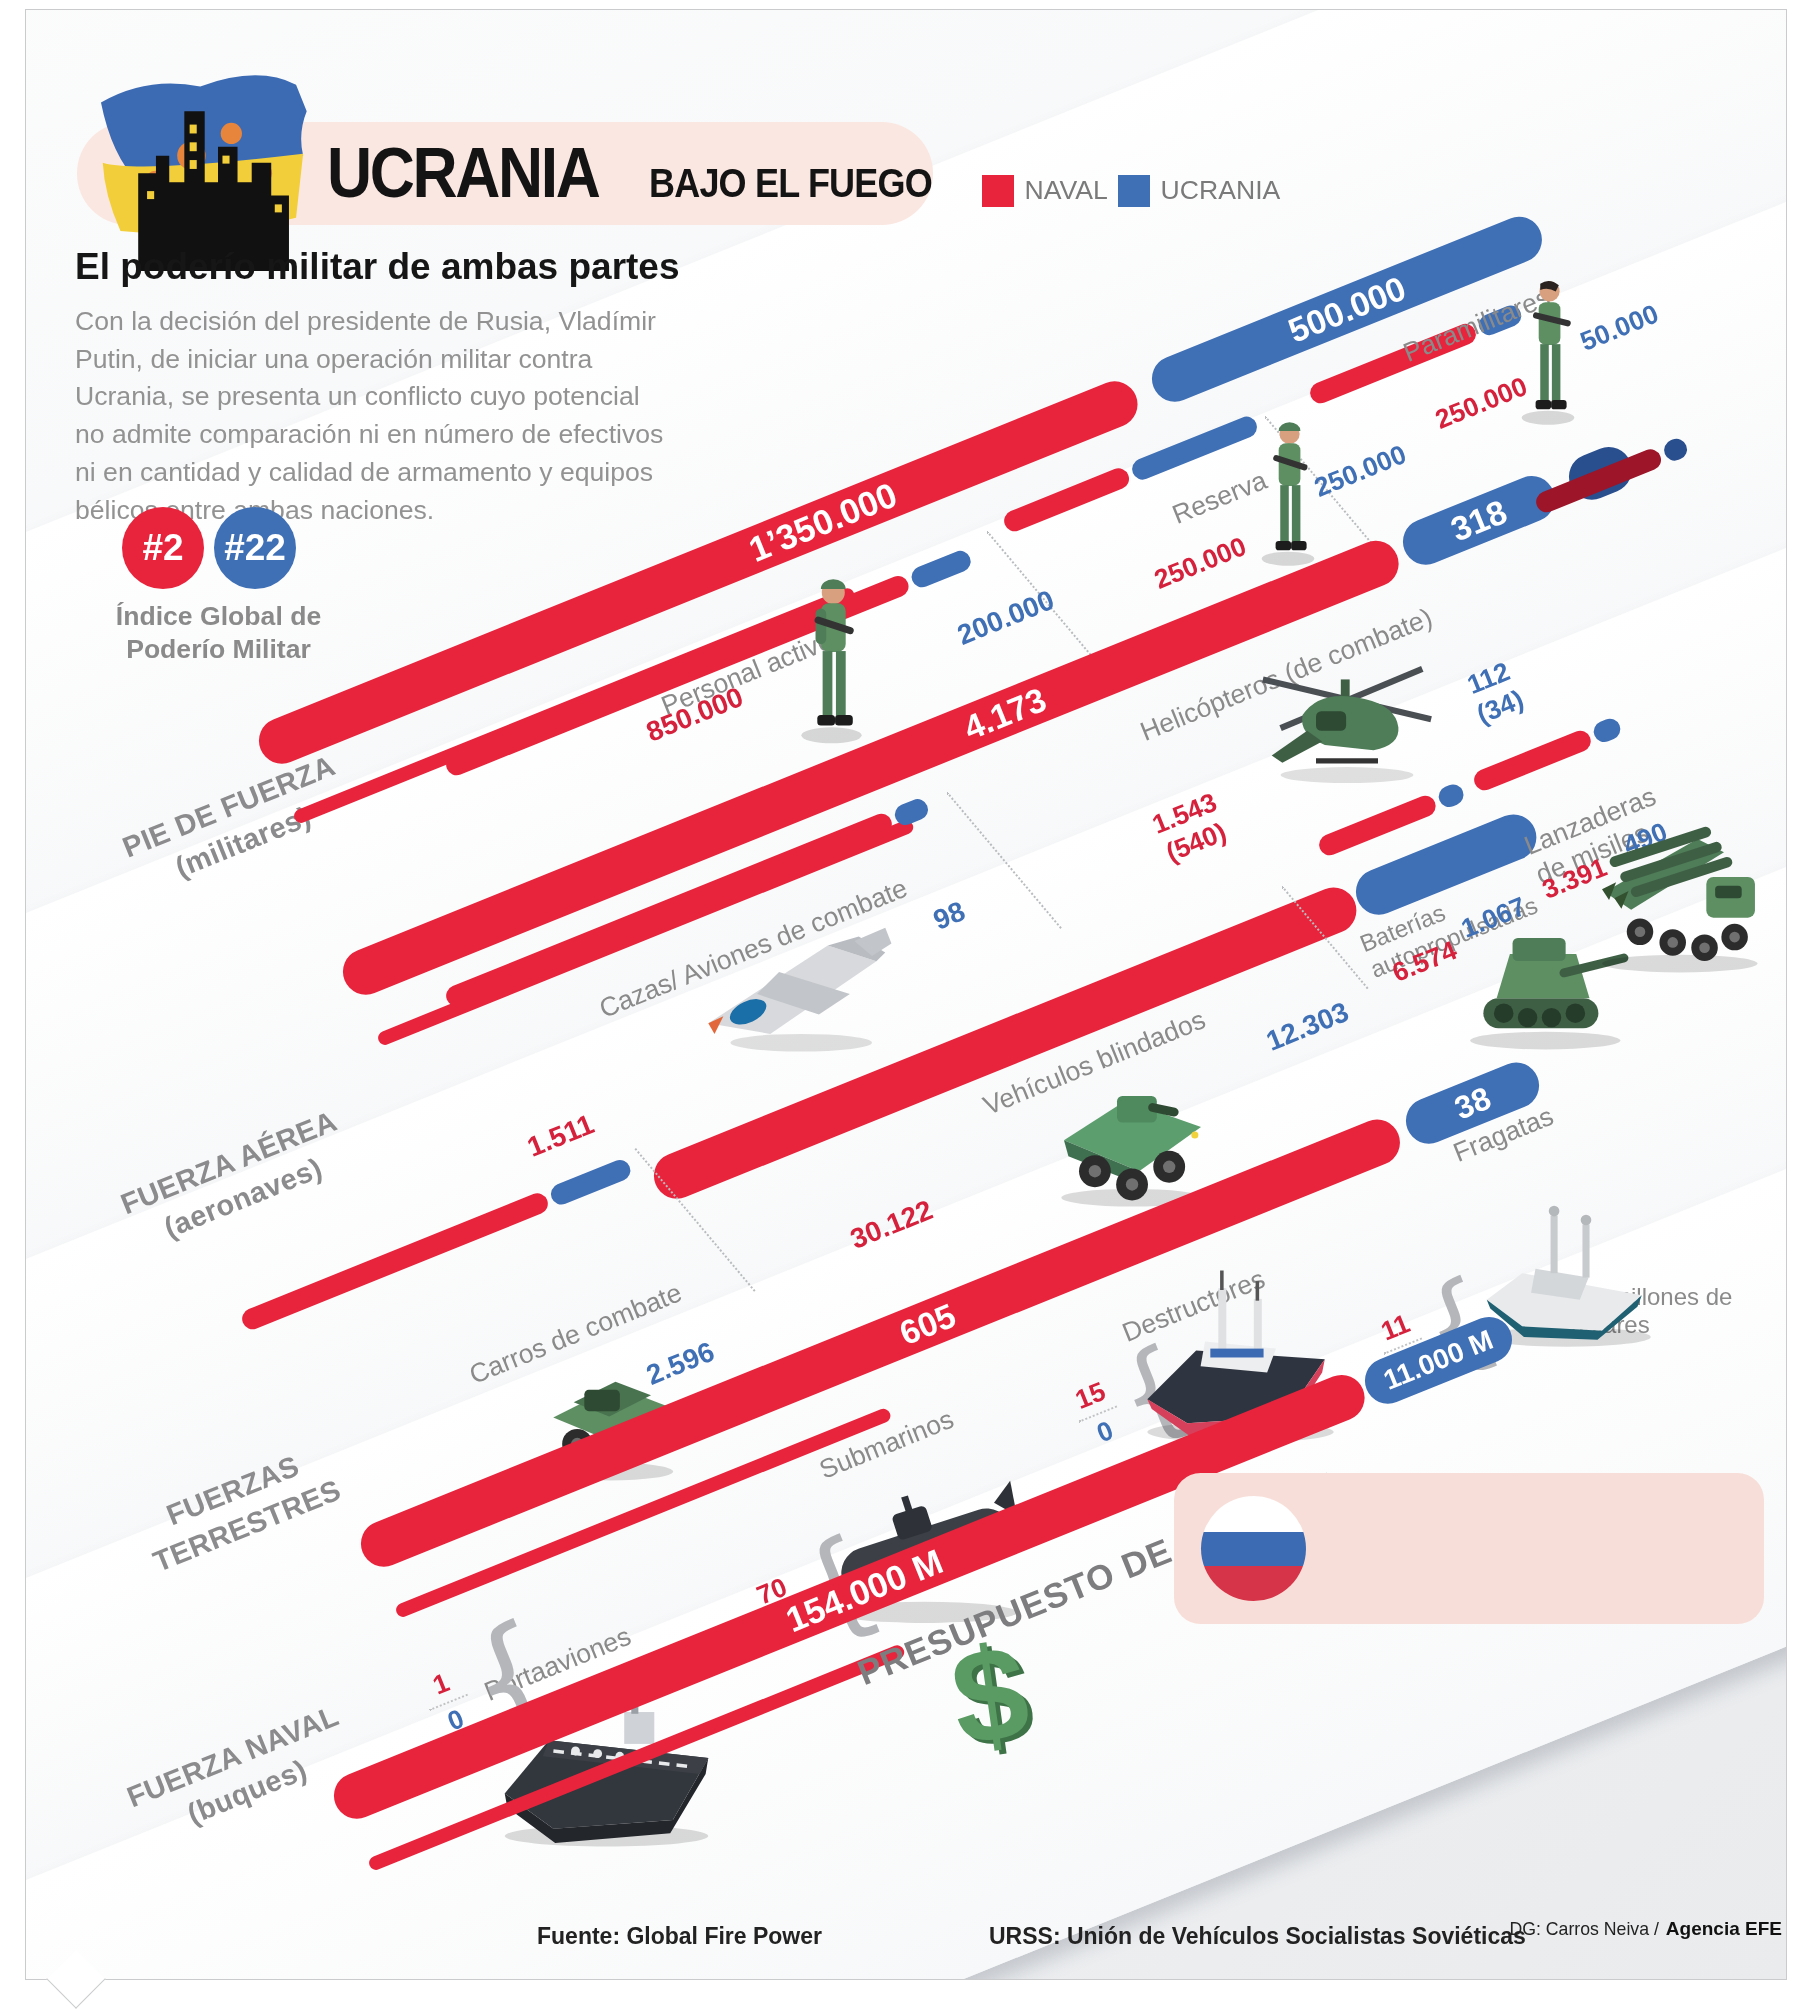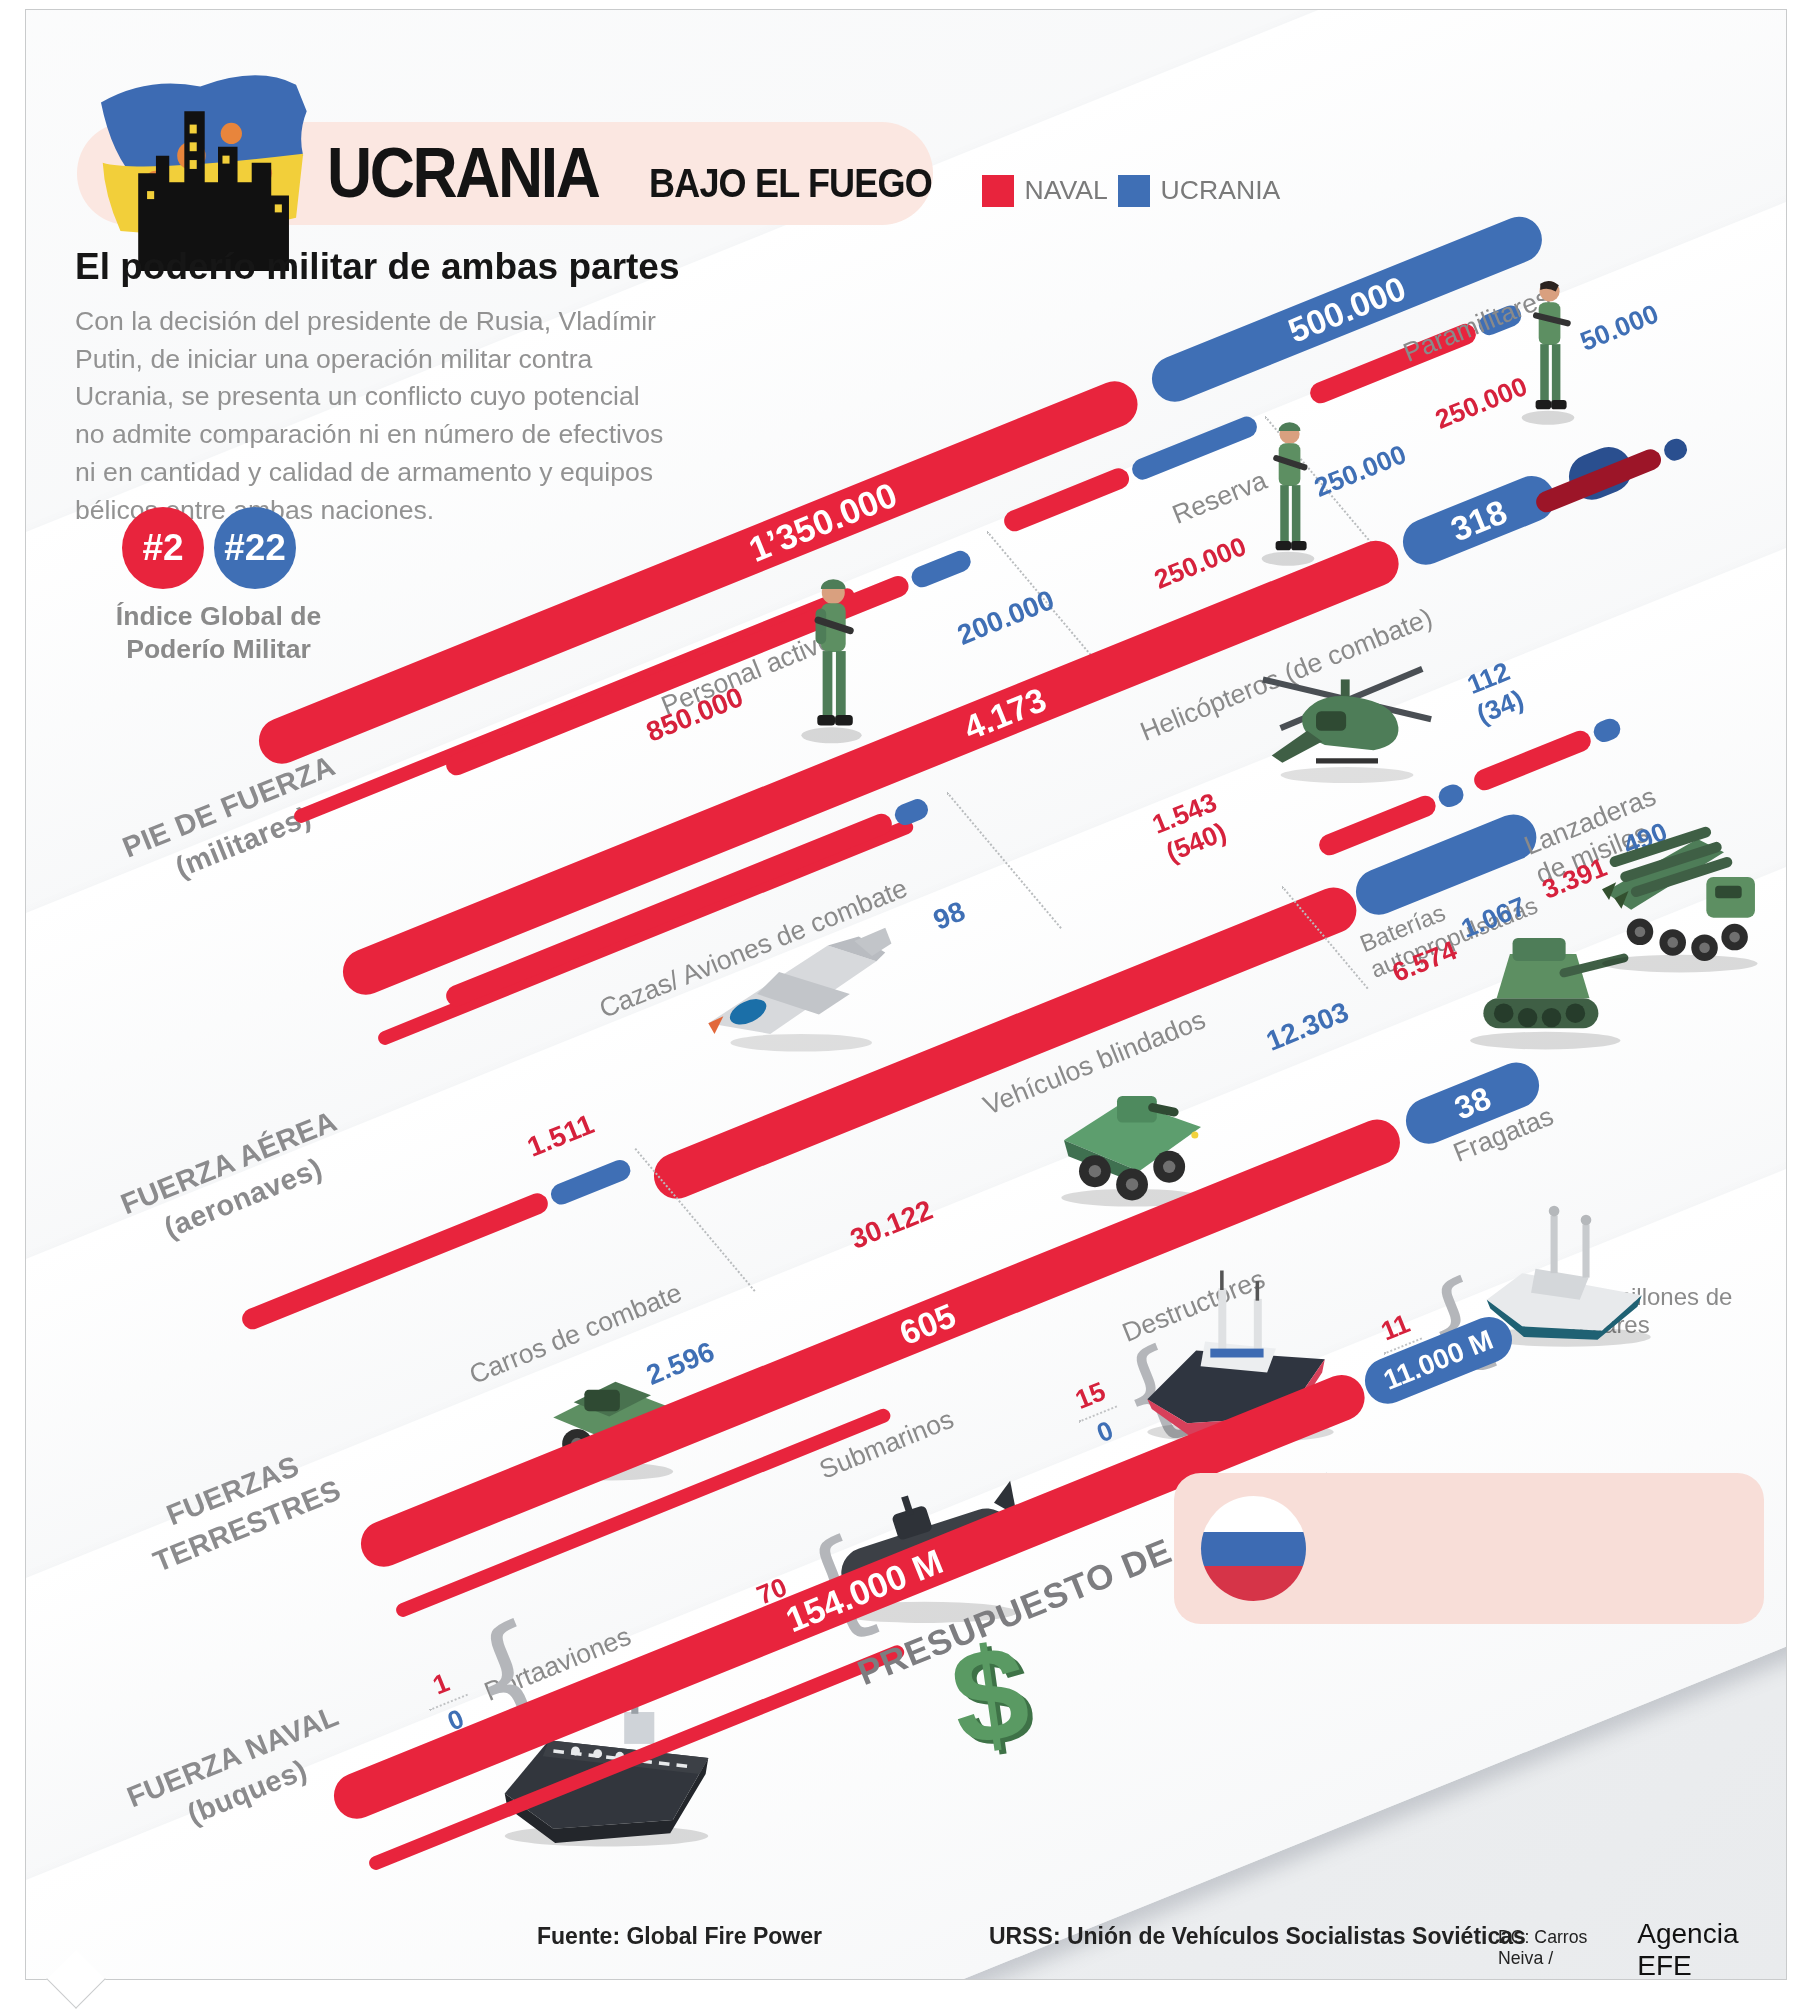--- a/index.html
+++ b/index.html
@@ -429,18 +429,18 @@
   <div class="dollar" style="left:927px;top:1609px;font-size:133px;">$</div>
 
   <div class="callout" style="left:1148px;top:1463px;">
     <span class="flagcirc flag-ru"></span>
   </div>
 
   <div class="footer-txt" style="left:495px;top:1913px;font-weight:bold;">Fuente: Global Fire Power</div>
   <div class="footer-txt" style="left:947px;top:1913px;font-weight:bold;">URSS: Unión de Vehículos Socialistas Soviéticas</div>
   <div style="position:absolute;left:1472px;top:1908px;width:284px;display:flex;justify-content:flex-end;align-items:baseline;gap:7px;">
     <span style="font-size:17.7px;color:#222;">DG: Carros Neiva /</span>
-    <span style="font-size:28px;color:#111;font-weight:normal;">Agencia EFE</span>
+    <span style="font-size:19px;color:#111;font-weight:bold;">Agencia EFE</span>
   </div>
  </div>
  <div id="tail"></div>
 </div>
 
 
 </body></html>

